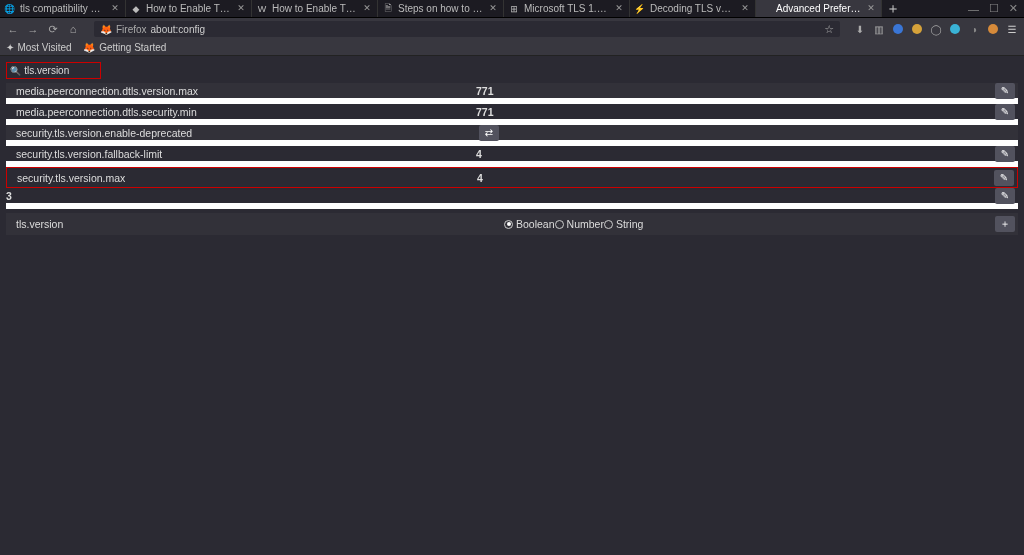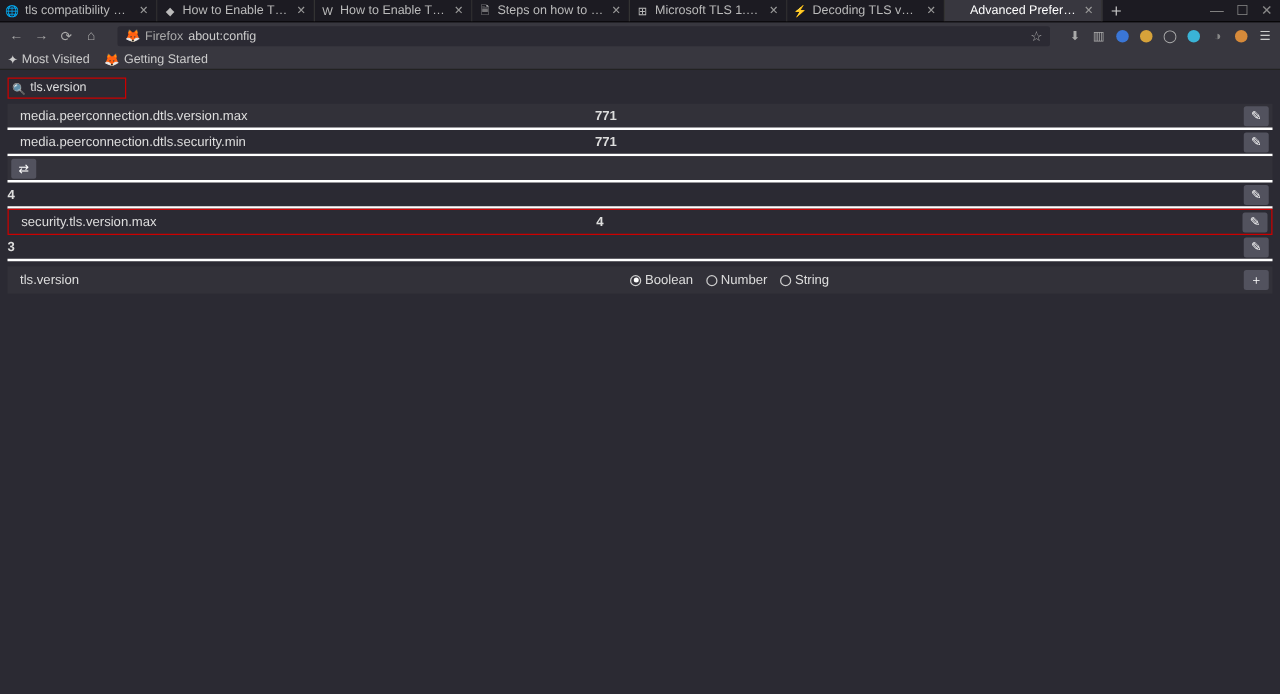--- a/index.html
+++ b/index.html
@@ -183,21 +183,21 @@
     font-size: 9px;
     color: #aaa;
   }
   .prefs {
     padding: 0 6px;
   }
   .pref-row {
     display: flex;
     align-items: center;
     height: 21px;
-    border-bottom: 2px solid #ffffff;
+    border-bottom: 6px solid #ffffff;
   }
   .pref-row.alt { background: #323139; }
   .pref-row.highlight {
     border: 1px solid #cc0000;
     background: #2b2a33;
   }
   .pref-name {
     width: 470px;
     padding-left: 10px;
     color: #ddd;
@@ -233,21 +233,20 @@
     align-items: center;
     height: 22px;
     background: #323139;
     margin-top: 4px;
   }
   .new-row .pref-name { color: #ddd; }
   .radio-group {
     flex: 1;
     display: flex;
     align-items: center;
-    gap: 10px;
     font-size: 10.5px;
     color: #ddd;
     padding-left: 28px;
   }
   .radio {
     display: flex;
     align-items: center;
     gap: 3px;
     cursor: pointer;
   }
@@ -375,25 +374,27 @@
         </div>
       </div>
       <div class="pref-row">
         <div class="pref-name">media.peerconnection.dtls.security.min</div>
         <div class="pref-value">771</div>
         <div class="pref-action">
           <div class="action-btn">✎</div>
         </div>
       </div>
       <div class="pref-row alt">
+        <div class="pref-name">security.tls.version.enable-deprecated</div>
         <div class="pref-action">
           <div class="action-btn">⇄</div>
         </div>
       </div>
       <div class="pref-row">
+        <div class="pref-name">security.tls.version.fallback-limit</div>
         <div class="pref-value">4</div>
         <div class="pref-action">
           <div class="action-btn">✎</div>
         </div>
       </div>
       <div class="pref-row highlight">
         <div class="pref-name">security.tls.version.max</div>
         <div class="pref-value">4</div>
         <div class="pref-action">
           <div class="action-btn">✎</div>

